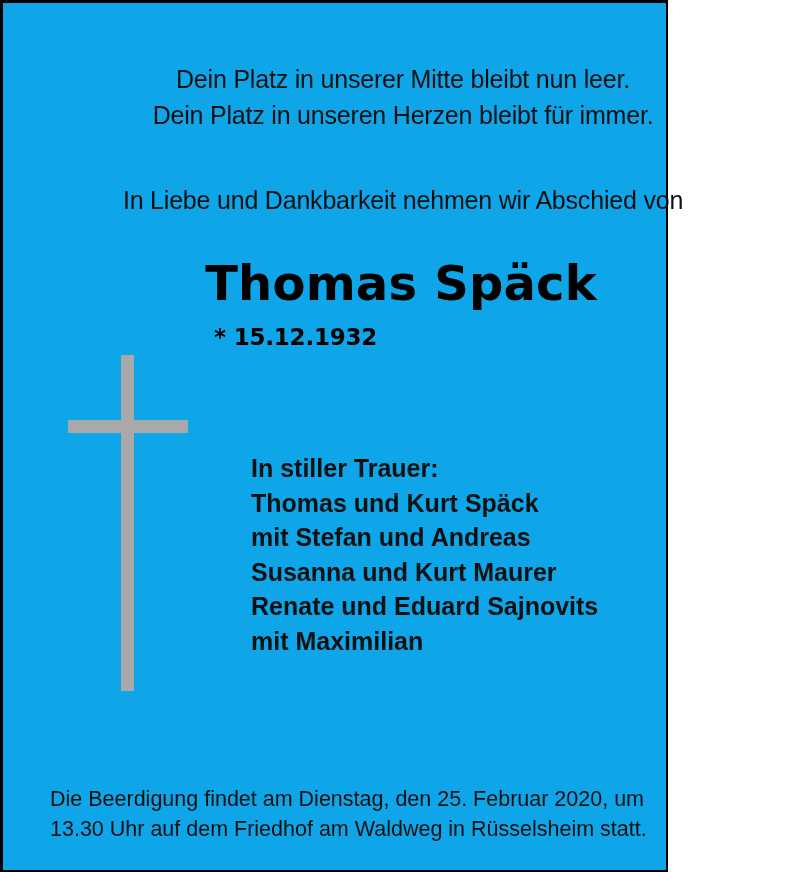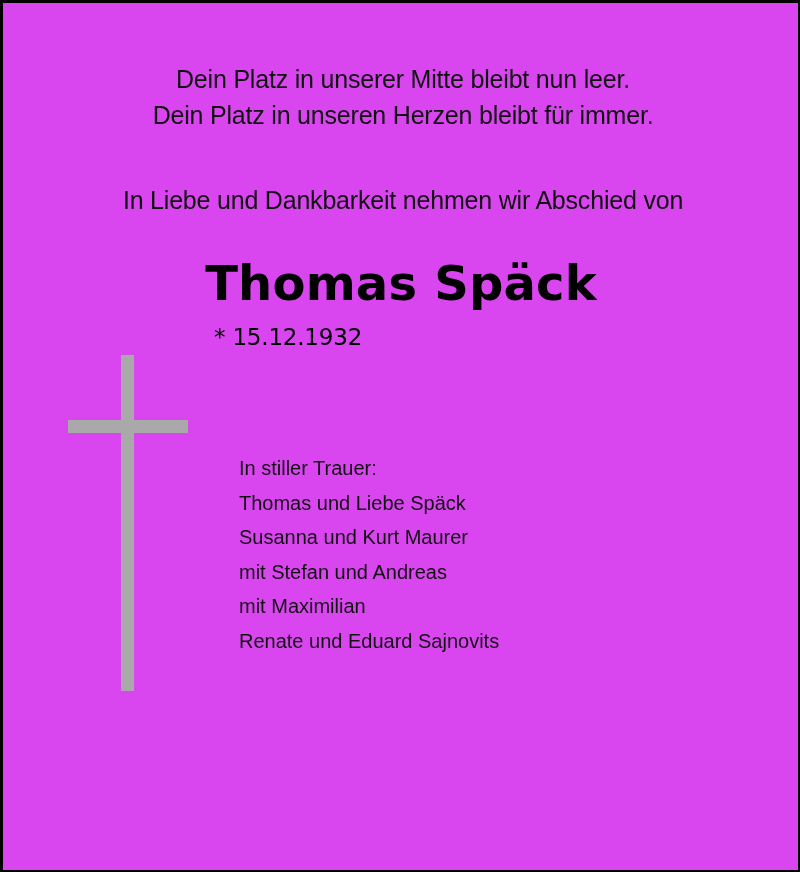--- a/index.html
+++ b/index.html
@@ -12,28 +12,28 @@
       height: 872px;
       position: relative;
       overflow: hidden;
       font-family: "Liberation Sans", "DejaVu Sans", sans-serif;
       color: #111111;
     }
     .notice {
       position: absolute;
       left: 0;
       top: 0;
-      width: 800px;
+      width: 668px;
       height: 872px;
       box-sizing: border-box;
       border-top: 3px solid #000;
       border-left: 3px solid #000;
       border-right: 2px solid #000;
       border-bottom: 2px solid #000;
-      background: #d946ef;
+      background: #0ea5e9;
     }
     .line {
       position: absolute;
       white-space: nowrap;
       letter-spacing: -0.2px;
     }
     .center {
       left: 0;
       width: 800px;
       text-align: center;
@@ -49,21 +49,21 @@
     .name {
       font-family: "DejaVu Sans", "Liberation Sans", sans-serif;
       font-weight: bold;
       font-size: 48px;
       line-height: 56px;
       color: #000;
       letter-spacing: 0.2px;
     }
     .dates {
       font-family: "DejaVu Sans", "Liberation Sans", sans-serif;
-      font-weight: normal;
+      font-weight: bold;
       font-size: 23px;
       line-height: 30px;
       color: #000;
     }
     .cross-v {
       position: absolute;
       left: 118px;
       top: 352px;
       width: 13px;
       height: 336px;
@@ -72,25 +72,26 @@
     .cross-h {
       position: absolute;
       left: 65px;
       top: 417px;
       width: 120px;
       height: 13px;
       background: #a9a9a9;
     }
     .mourners {
       position: absolute;
-      left: 236px;
+      left: 248px;
       top: 448px;
-      font-size: 20px;
+      font-size: 25px;
       line-height: 34.6px;
       color: #111;
+      font-weight: bold;
     }
     .mourners div {
       white-space: nowrap;
     }
     .funeral {
       position: absolute;
       left: 47px;
       top: 781px;
       font-size: 21.5px;
       line-height: 30px;
@@ -114,21 +115,25 @@
 
   <div class="line dates" style="top:319px; left:211px;">* 15.12.1932</div>
 
   <div>
     <div class="cross-v"></div>
     <div class="cross-h"></div>
   </div>
 
   <div class="mourners">
     <div>In stiller Trauer:</div>
-    <div>Thomas und Liebe Späck</div>
+    <div>Thomas und Kurt Späck</div>
+    <div>mit Stefan und Andreas</div>
     <div>Susanna und Kurt Maurer</div>
-    <div>mit Stefan und Andreas</div>
+    <div>Renate und Eduard Sajnovits</div>
     <div>mit Maximilian</div>
-    <div>Renate und Eduard Sajnovits</div>
   </div>
 
+  <div class="funeral">
+    <div>Die Beerdigung findet am Dienstag, den 25. Februar 2020, um</div>
+    <div>13.30 Uhr auf dem Friedhof am Waldweg in Rüsselsheim statt.</div>
+  </div>
 
 </div>
 
 </body></html>

